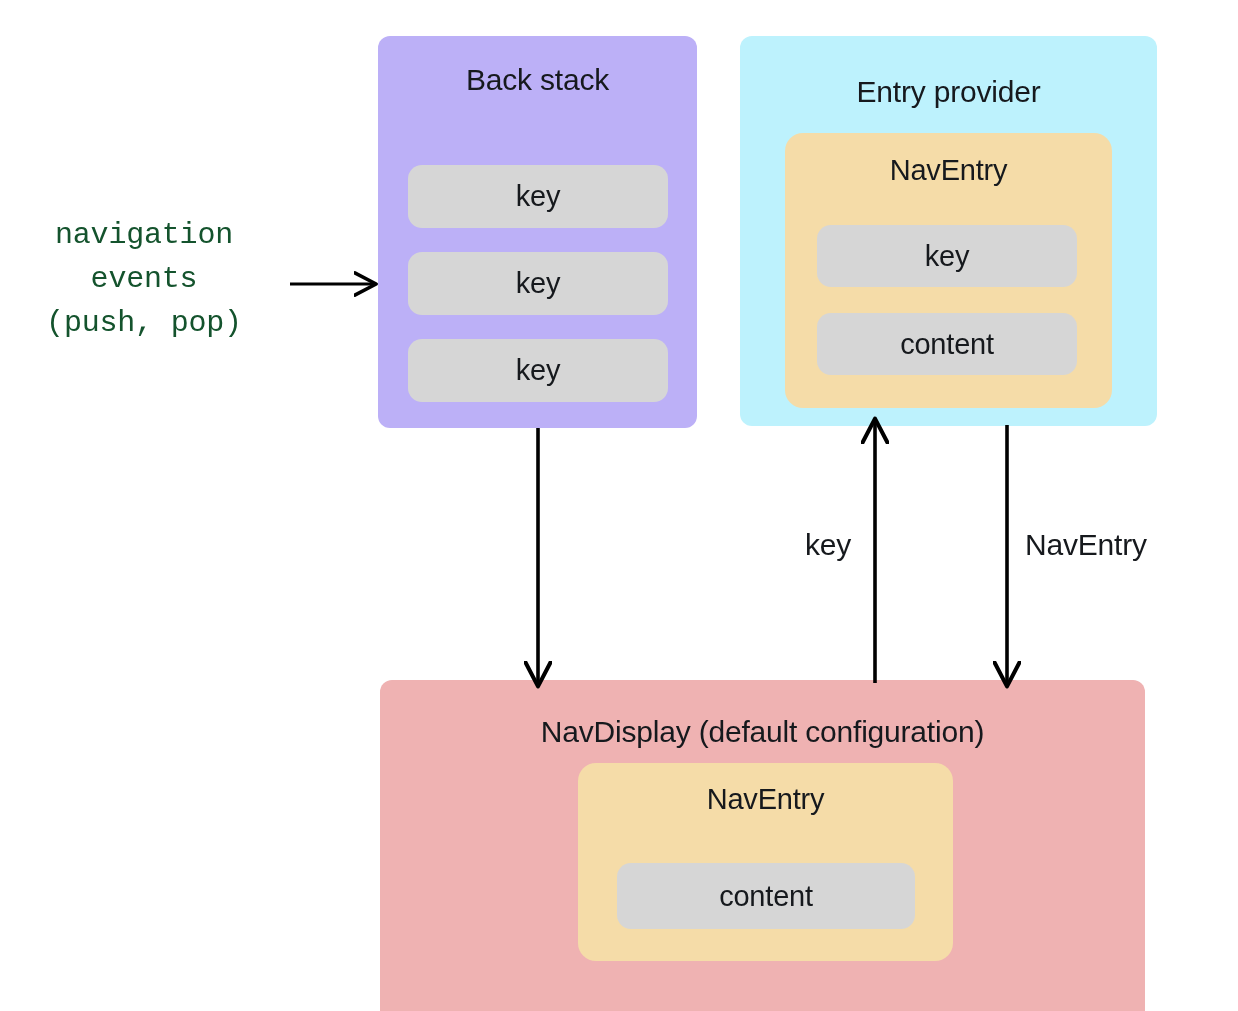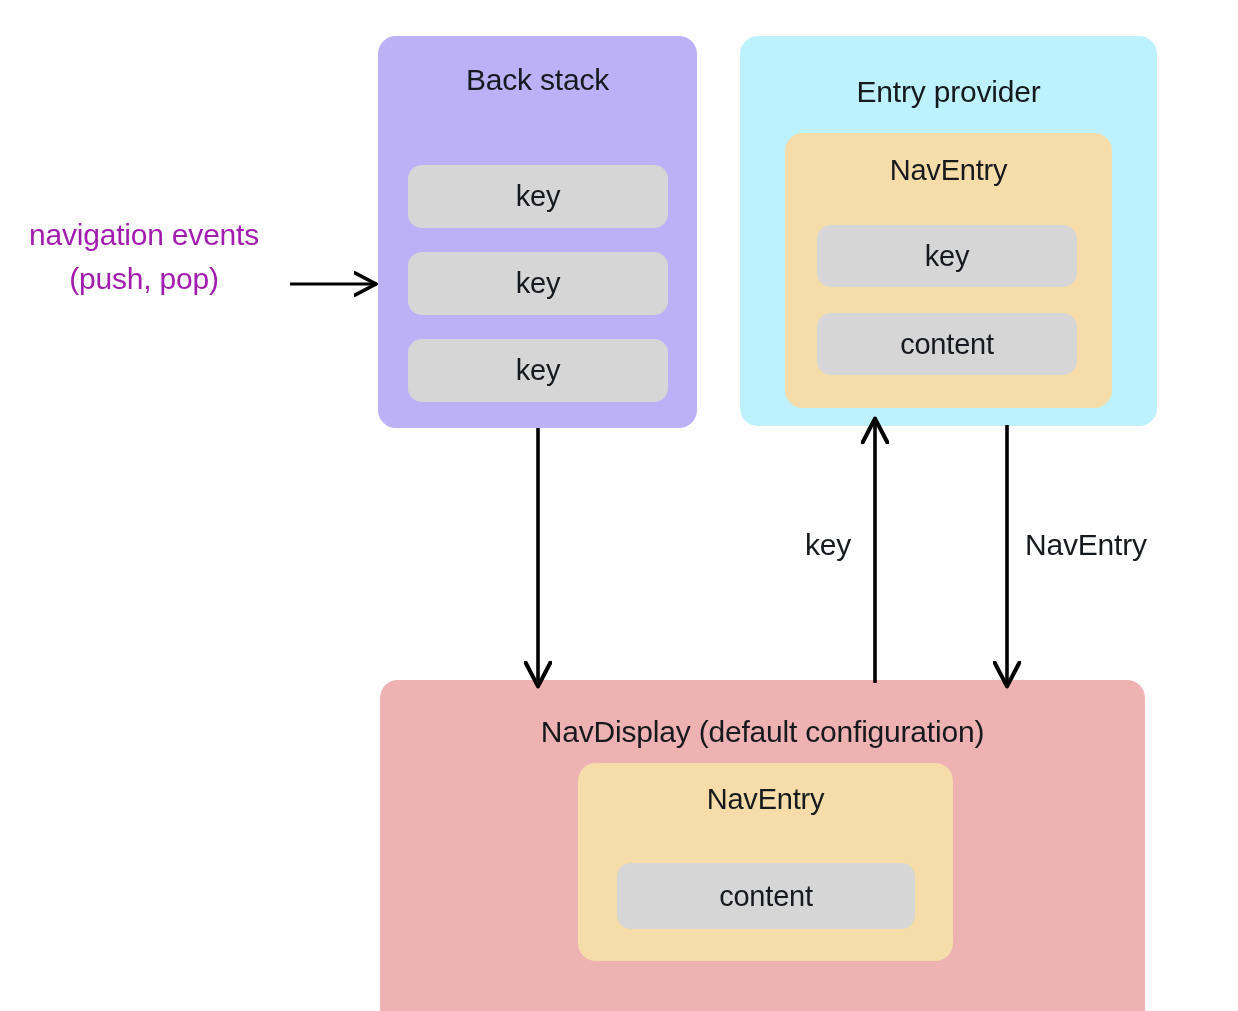--- a/index.html
+++ b/index.html
@@ -15,21 +15,21 @@
     width: 1238px;
     height: 1011px;
     background: #ffffff;
     overflow: hidden;
   }
   .box {
     position: absolute;
     box-sizing: border-box;
   }
   .group {
-    border-radius: 18px;
+    border-radius: 12px;
   }
   .group-title {
     position: absolute;
     left: 0;
     right: 0;
     text-align: center;
     color: #16191d;
     font-size: 30px;
     line-height: 36px;
     letter-spacing: -0.2px;
@@ -95,25 +95,26 @@
     text-align: center; color: #16191d;
     font-size: 29px; line-height: 34px; letter-spacing: -0.2px;
   }
   #navdisplay-pill-0 { left: 39px; top: 100px; width: 298px; height: 66px; }
 
   
   #nav-events-label {
     position: absolute;
     left: 4px; top: 213px; width: 280px;
     text-align: center;
-    color: #a21caf;
+    color: #14532d;
     font-size: 30px;
     line-height: 44px;
     letter-spacing: -0.2px;
     white-space: pre-line;
+    font-family: Liberation Mono, monospace;
   }
 
   
   .edge-label {
     position: absolute;
     color: #16191d;
     font-size: 30px;
     line-height: 34px;
     letter-spacing: -0.2px;
     white-space: nowrap;

